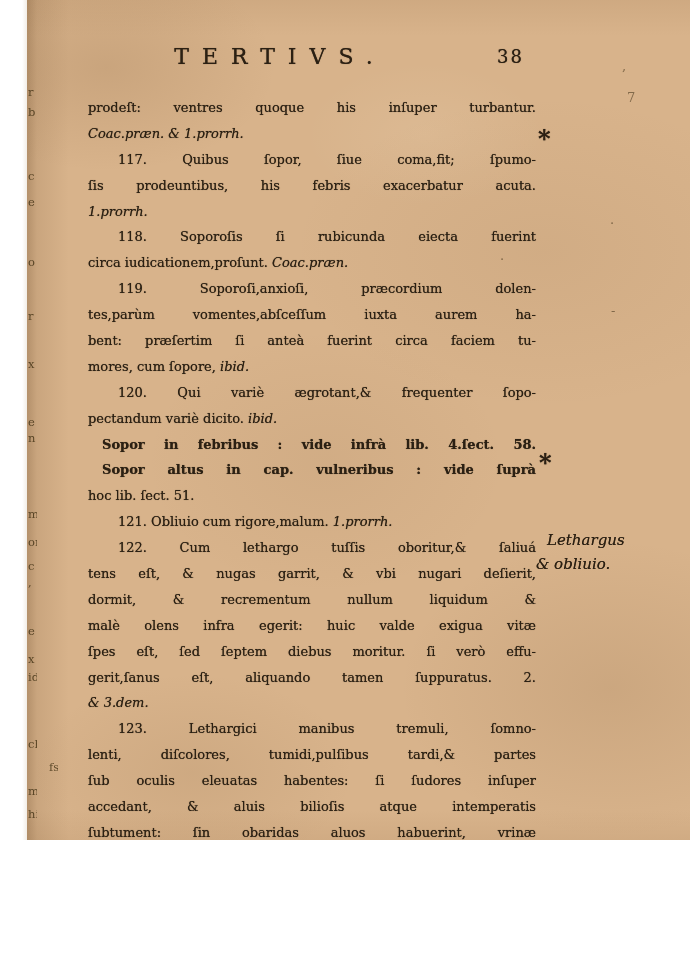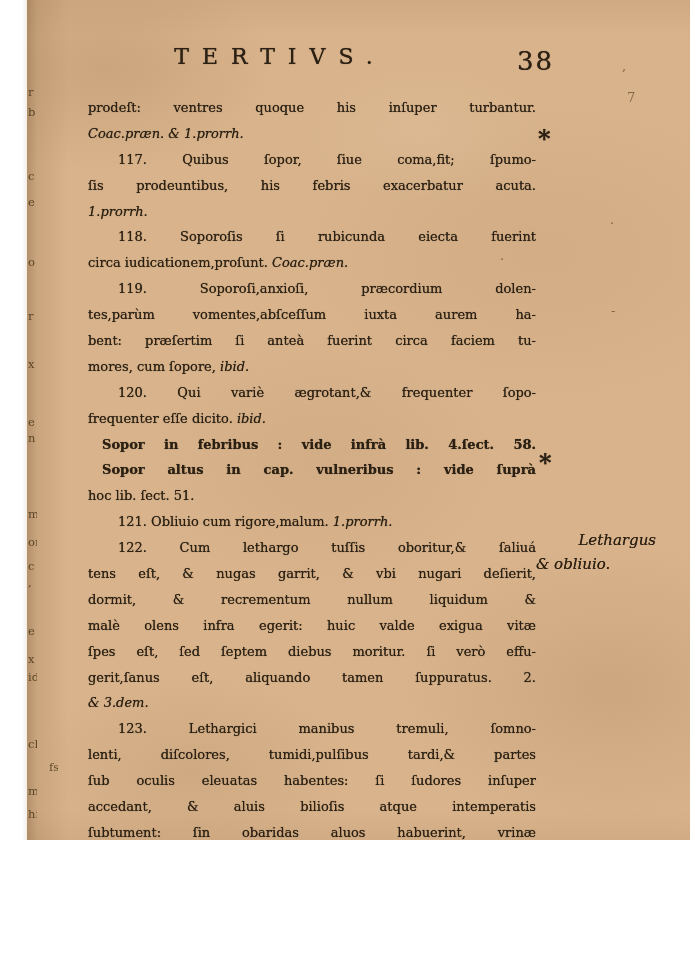--- a/index.html
+++ b/index.html
@@ -31,22 +31,22 @@
   }
   
   .ink{color:var(--ink,#2b2013);}
   .running-title{
     position:absolute;left:40px;top:44px;width:480px;
     text-align:center;font-size:22px;letter-spacing:13px;
     text-shadow:0 0 .7px rgba(43,32,19,.85);
     white-space:nowrap;
   }
   .folio-number{
-    position:absolute;left:517px;top:46px;
-    font-size:26px;letter-spacing:2px;
+    position:absolute;left:497px;top:46px;
+    font-size:18px;letter-spacing:2px;
     text-shadow:0 0 .7px rgba(43,32,19,.85);
   }
   .text-block{
     position:absolute;left:88px;top:95px;width:448px;
     font-size:13px;
   }
   .ln{
     line-height:25.9px;height:25.9px;
     text-shadow:0 0 .7px rgba(43,32,19,.8);
     white-space:nowrap;overflow:visible;
@@ -64,21 +64,21 @@
   .m-asterisk{
     position:absolute;font-size:24px;font-weight:bold;
     line-height:18px;
     text-shadow:0 0 .8px rgba(43,32,19,.9);
   }
   .m-note{
     position:absolute;left:536px;width:120px;
     font-style:italic;font-size:15px;line-height:24px;
     text-shadow:0 0 .6px rgba(43,32,19,.85);
   }
-  .m-note .nline:first-child{padding-left:11px;text-align:right;}
+  .m-note .nline:first-child{padding-left:11px;}
   
   .gfrag{
     position:absolute;left:28px;width:9px;overflow:hidden;
     font-size:11.5px;line-height:12px;color:#473618;
     opacity:.85;filter:blur(.3px);
   }
   .speck{
     position:absolute;font-size:13px;color:#4a3a20;opacity:.6;
   }
 </style>
@@ -99,21 +99,21 @@
       <div class="ln ind1 j"><span>117.  Quibus ſopor, ſiue coma,fit; ſpumo-</span></div>
       <div class="ln ind0 j"><span>ſis prodeuntibus, his febris exacerbatur acuta.</span></div>
       <div class="ln ind0"><span class="it">1.prorrh.</span></div>
       <div class="ln ind1 j"><span>118.  Soporoſis ſi rubicunda eiecta fuerint</span></div>
       <div class="ln ind0"><span>circa iudicationem,proſunt. </span><span class="it">Coac.præn.</span></div>
       <div class="ln ind1 j"><span>119.  Soporoſi,anxioſi, præcordium dolen-</span></div>
       <div class="ln ind0 j"><span>tes,parùm vomentes,abſceſſum iuxta aurem ha-</span></div>
       <div class="ln ind0 j"><span>bent: præſertim ſi anteà fuerint circa faciem tu-</span></div>
       <div class="ln ind0"><span>mores, cum ſopore, </span><span class="it">ibid.</span></div>
       <div class="ln ind1 j"><span>120.  Qui variè ægrotant,&amp; frequenter ſopo-</span></div>
-      <div class="ln ind0"><span>frequenter eſſe dicito. </span><span class="it">ibid.</span></div>
+      <div class="ln ind0"><span>pectandum variè dicito. </span><span class="it">ibid.</span></div>
       <div class="ln ind2 j"><span>Sopor in febribus : vide infrà lib. 4.ſect. 58.</span></div>
       <div class="ln ind2 j"><span>Sopor altus in cap. vulneribus : vide ſuprà</span></div>
       <div class="ln ind0"><span>hoc lib. ſect. 51.</span></div>
       <div class="ln ind1"><span>121.  Obliuio cum rigore,malum. </span><span class="it">1.prorrh.</span></div>
       <div class="ln ind1 j"><span>122.  Cum lethargo tuſſis oboritur,&amp; ſaliuá</span></div>
       <div class="ln ind0 j"><span>tens eſt, &amp; nugas garrit, &amp; vbi nugari deſierit,</span></div>
       <div class="ln ind0 j"><span>dormit, &amp; recrementum nullum liquidum &amp;</span></div>
       <div class="ln ind0 j"><span>malè olens infra egerit: huic valde exigua vitæ</span></div>
       <div class="ln ind0 j"><span>ſpes eſt, ſed ſeptem diebus moritur. ſi verò effu-</span></div>
       <div class="ln ind0 j"><span>gerit,ſanus eſt, aliquando tamen ſuppuratus. 2.</span></div>

